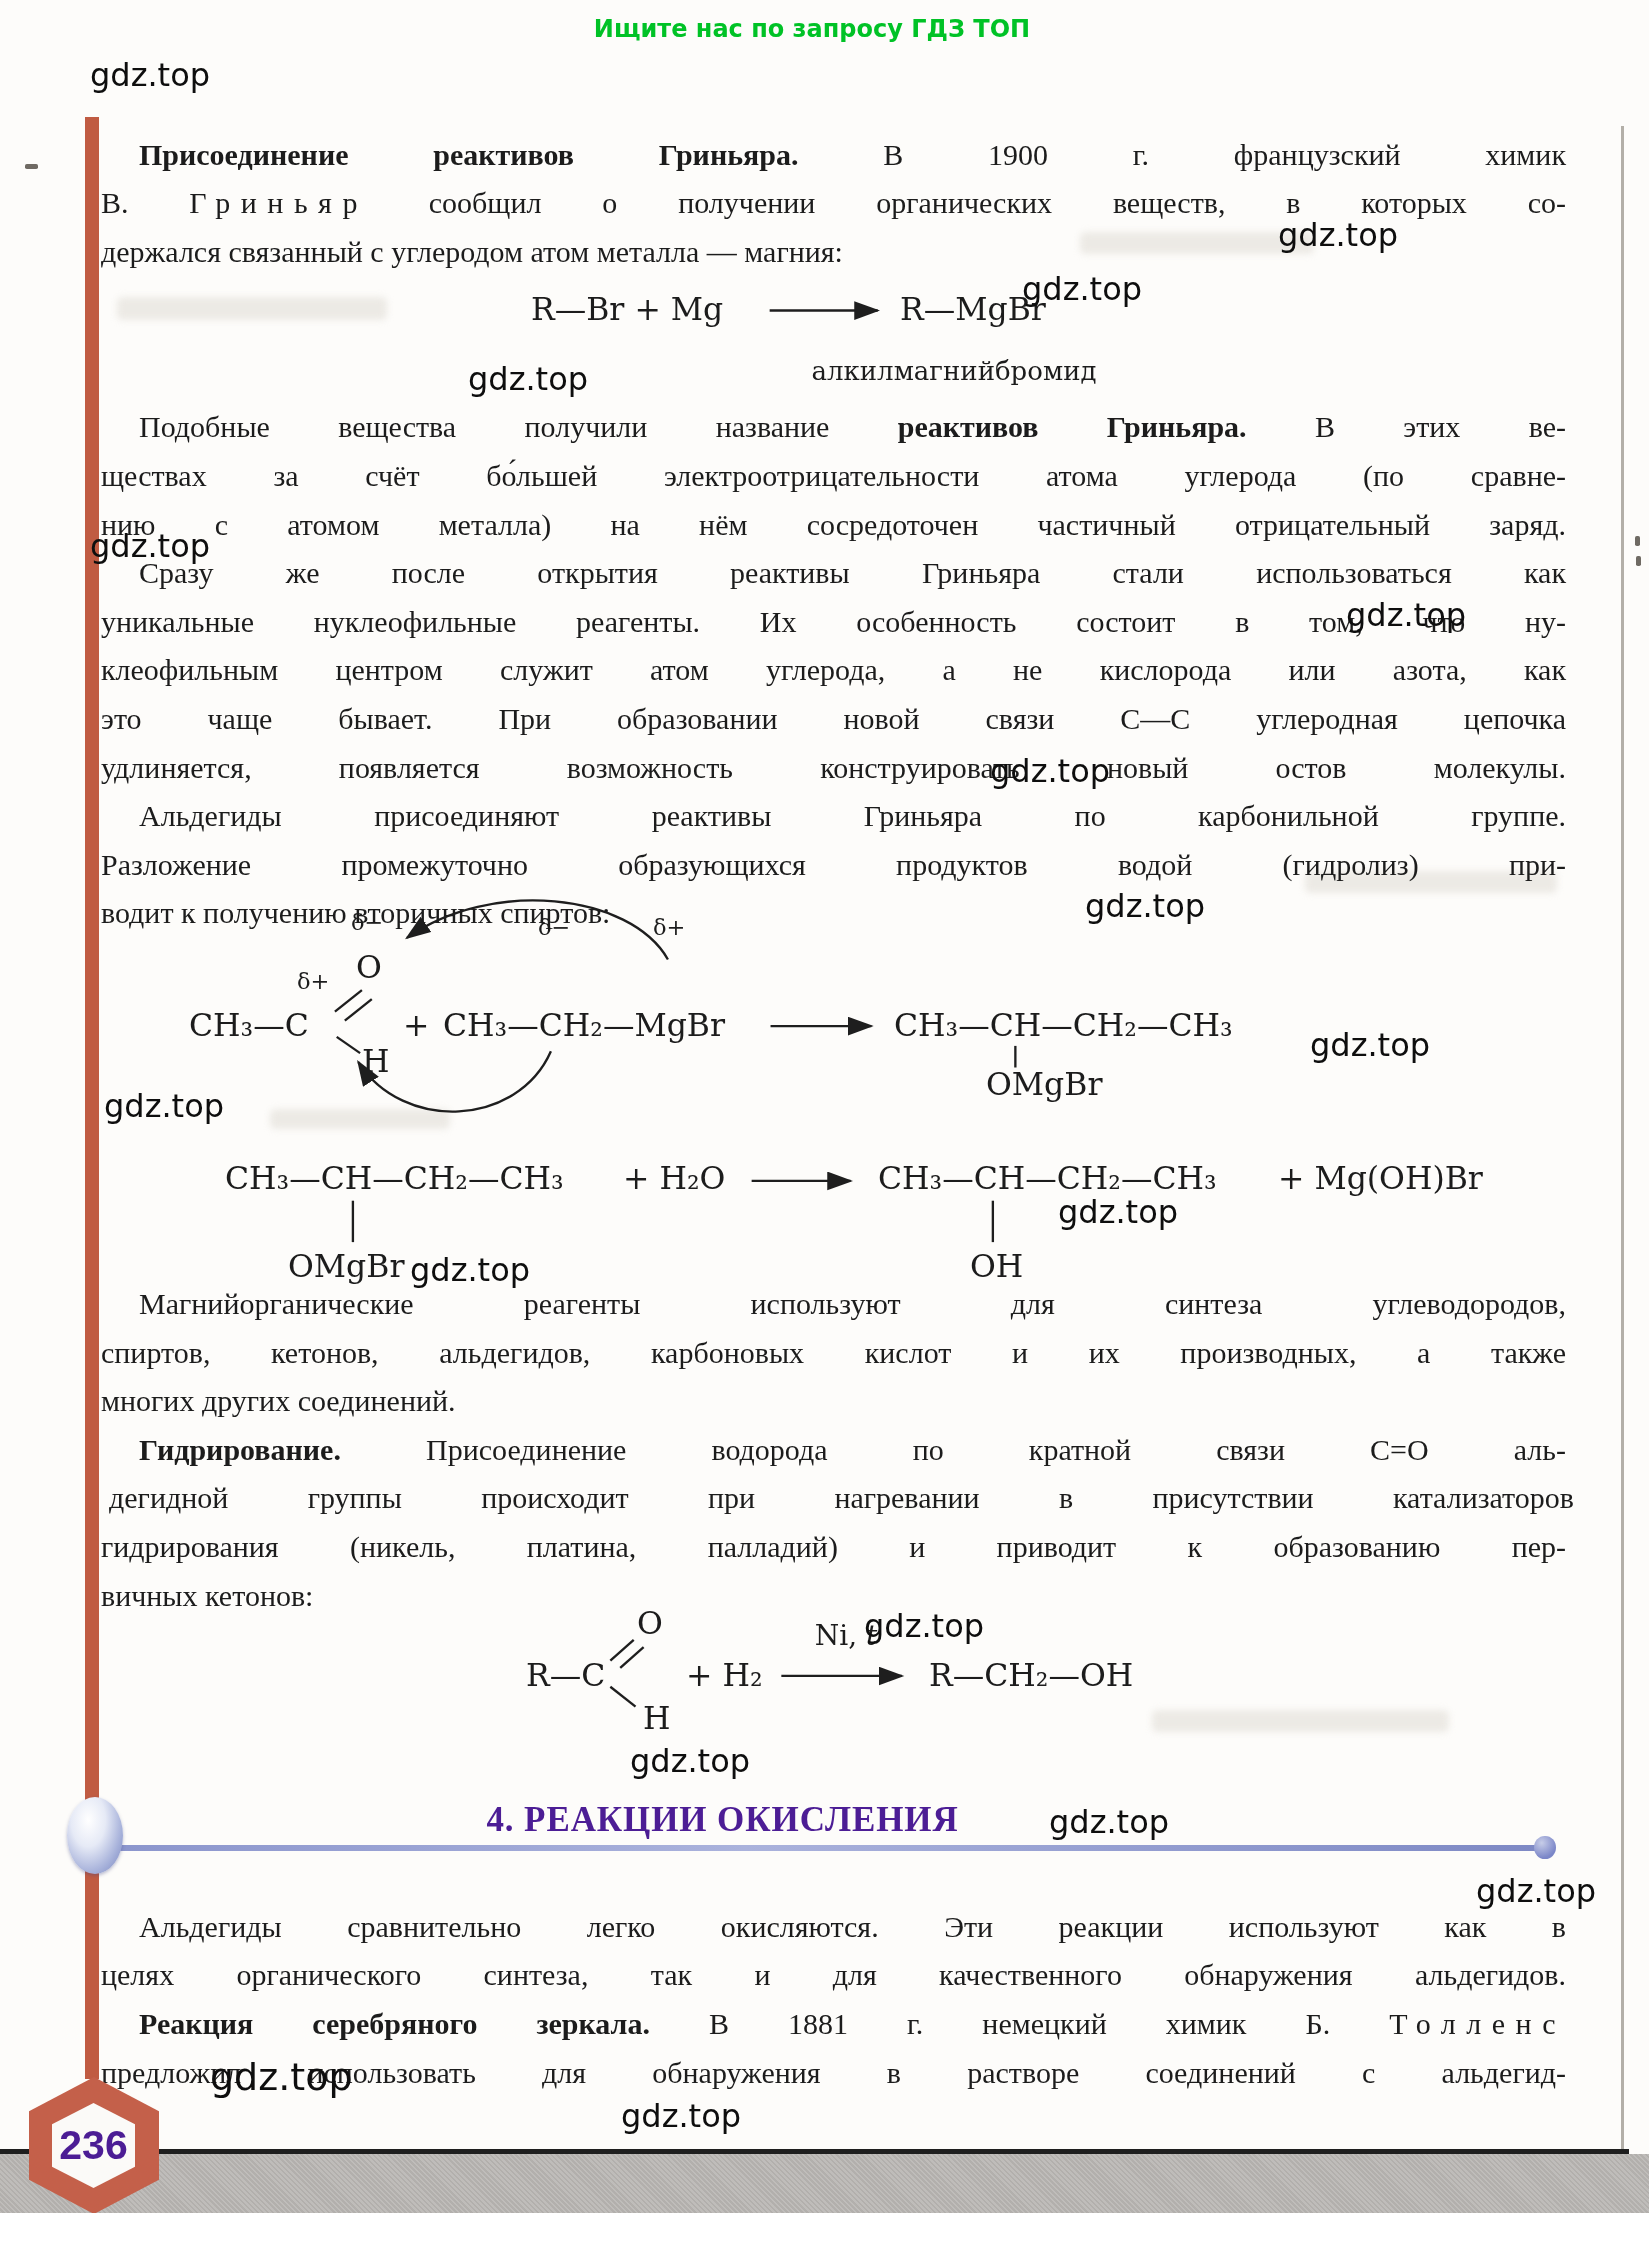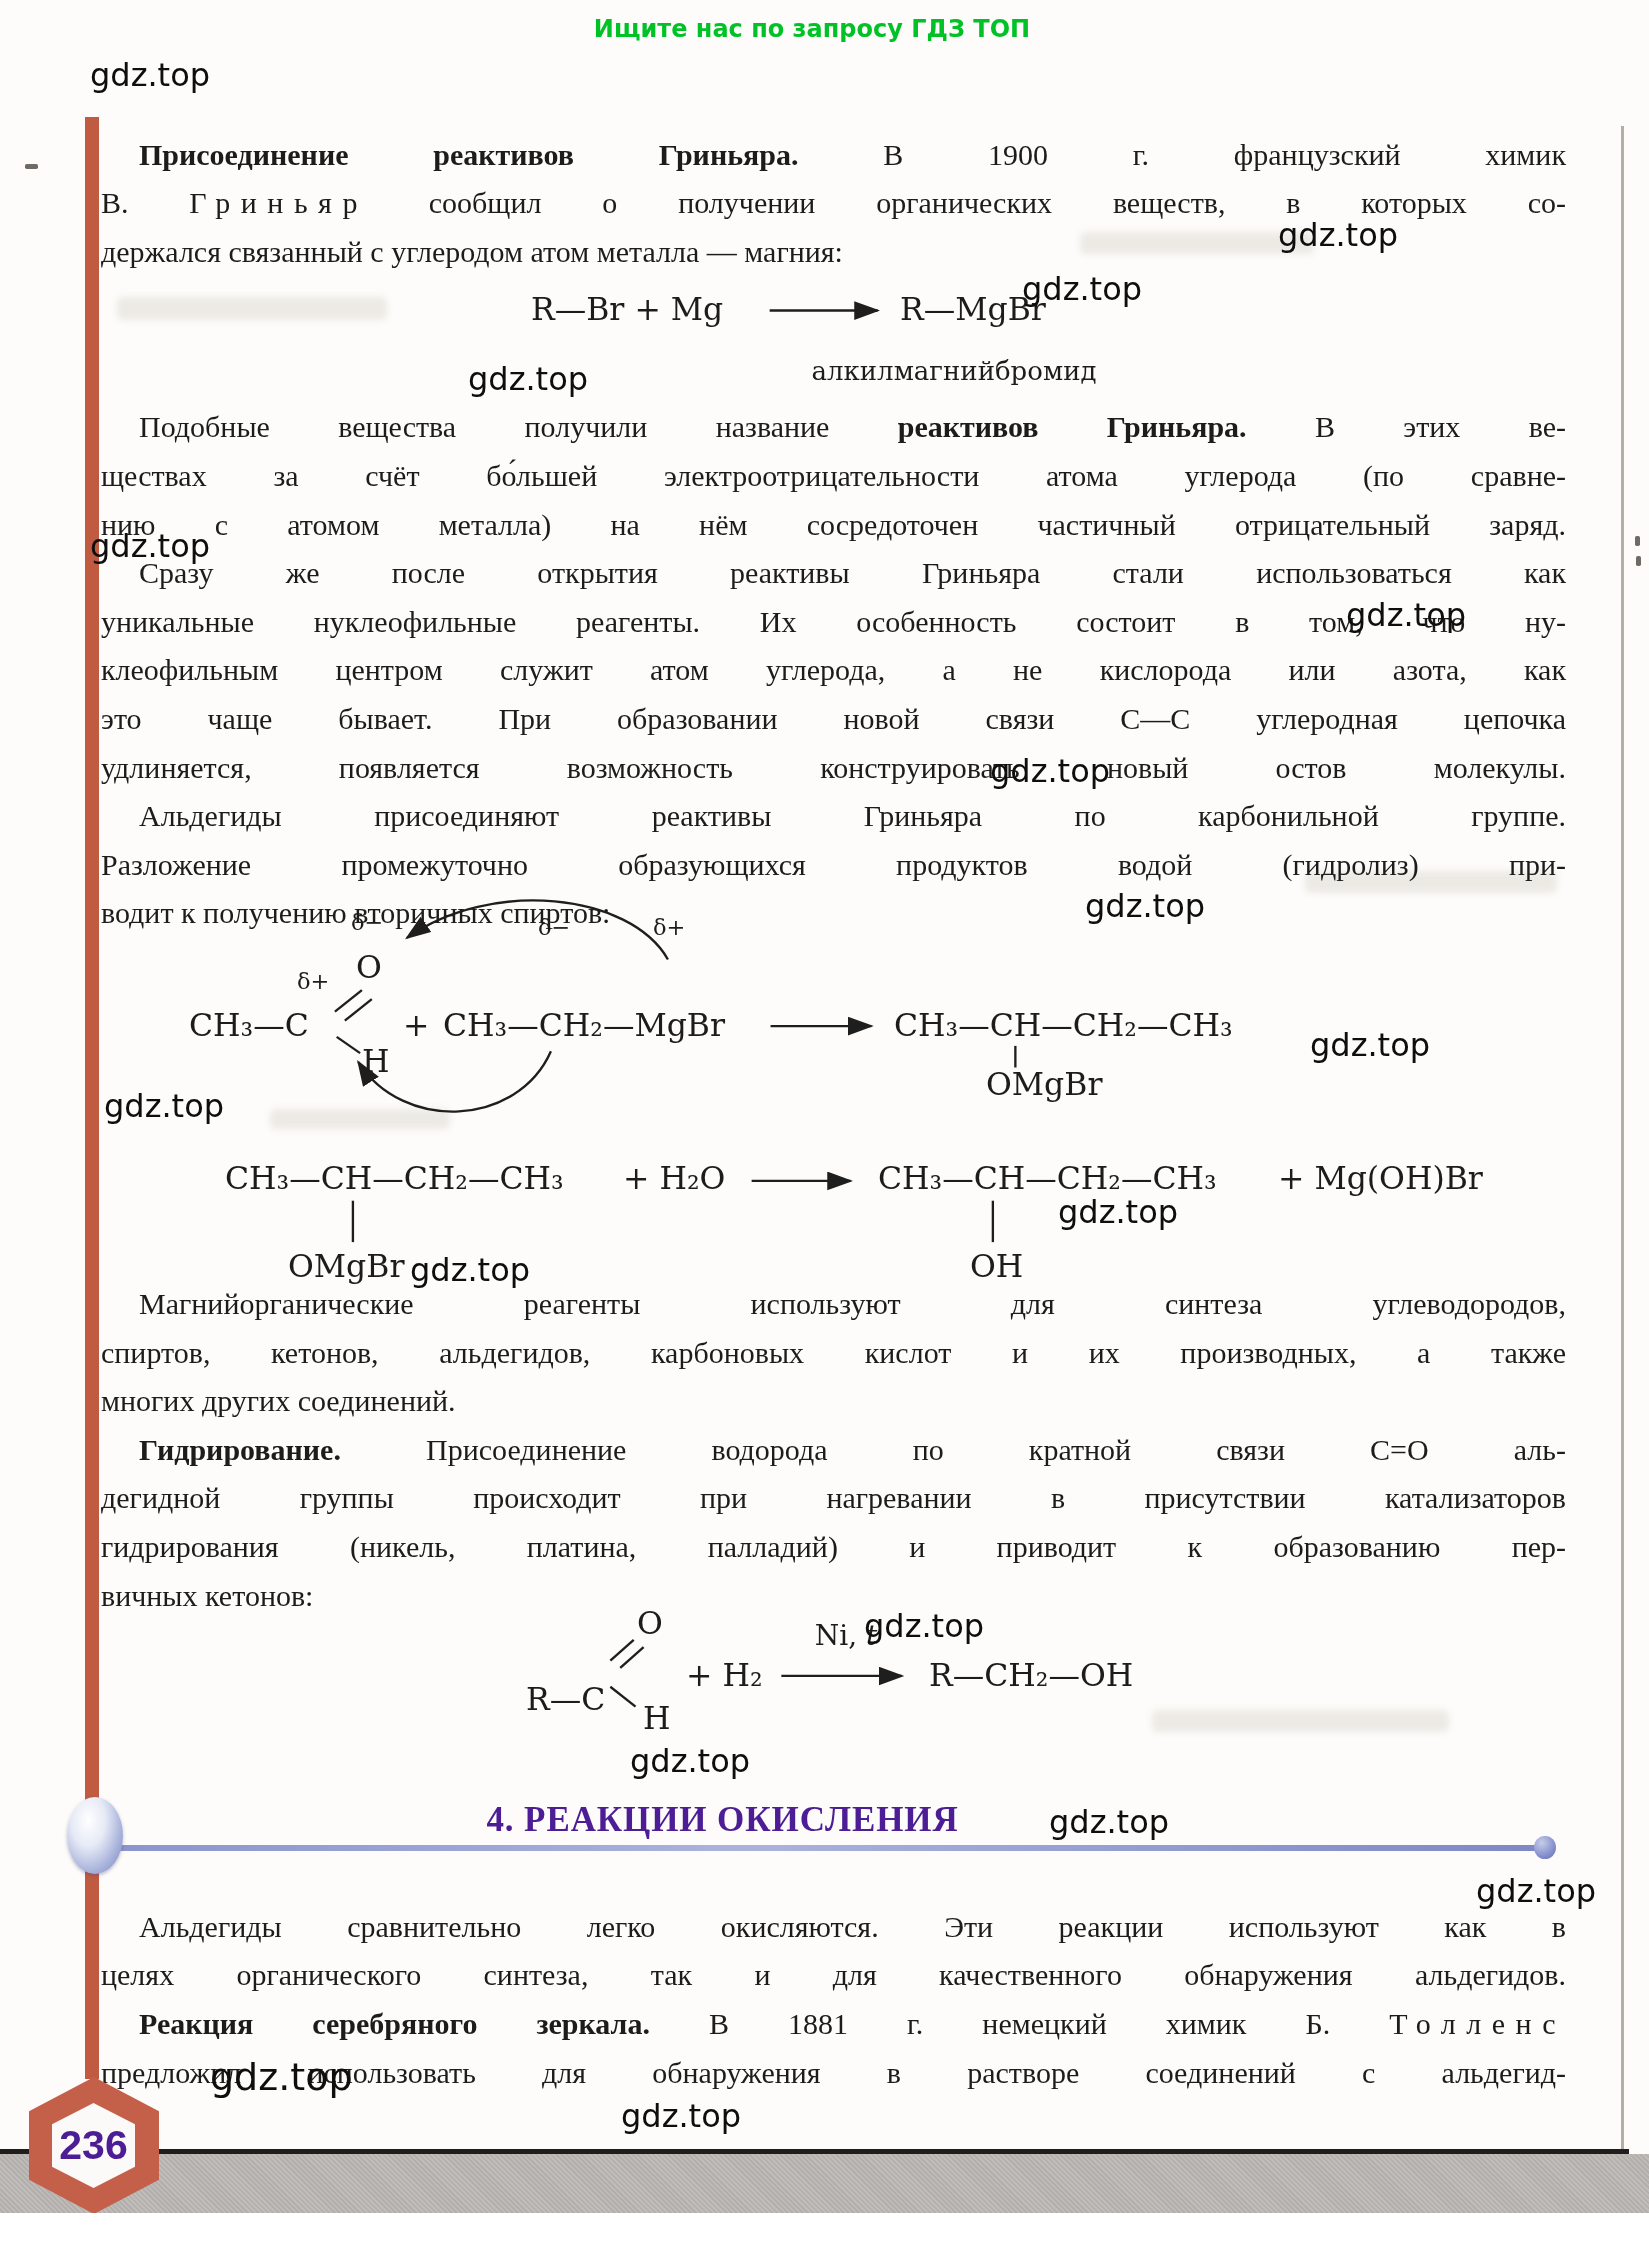--- a/index.html
+++ b/index.html
@@ -85,21 +85,21 @@
       <div class="bl j" style="top: 645px;"><span>клеофильным центром служит атом углерода, а не кислорода или азота, как</span></div>
       <div class="bl j" style="top: 694px;"><span>это чаще бывает. При образовании новой связи С—С углеродная цепочка</span></div>
       <div class="bl j" style="top: 743px;"><span>удлиняется, появляется возможность конструировать новый остов молекулы.</span></div>
       <div class="bl j ind" style="top: 791px;"><span>Альдегиды присоединяют реактивы Гриньяра по карбонильной группе.</span></div>
       <div class="bl j" style="top: 840px;"><span>Разложение промежуточно образующихся продуктов водой (гидролиз) при-</span></div>
       <div class="bl" style="top: 888px;"><span>водит к получению вторичных спиртов:</span></div>
       <div class="bl j ind" style="top: 1279px;"><span>Магнийорганические реагенты используют для синтеза углеводородов,</span></div>
       <div class="bl j" style="top: 1328px;"><span>спиртов, кетонов, альдегидов, карбоновых кислот и их производных, а также</span></div>
       <div class="bl" style="top: 1376px;"><span>многих других соединений.</span></div>
       <div class="bl j ind" style="top: 1425px;"><span class="b">Гидрирование.</span><span> Присоединение водорода по кратной связи С=О аль-</span></div>
-      <div class="bl j" style="top: 1473px;"><span>дегидной группы происходит при нагревании в присутствии катализаторов</span></div>
+      <div class="bl j" style="top: 1473px; margin-left: 8px;"><span>дегидной группы происходит при нагревании в присутствии катализаторов</span></div>
       <div class="bl j" style="top: 1522px;"><span>гидрирования (никель, платина, палладий) и приводит к образованию пер-</span></div>
       <div class="bl" style="top: 1571px;"><span>вичных кетонов:</span></div>
       <div class="bl j ind" style="top: 1902px;"><span>Альдегиды сравнительно легко окисляются. Эти реакции используют как в</span></div>
       <div class="bl j" style="top: 1950px;"><span>целях органического синтеза, так и для качественного обнаружения альдегидов.</span></div>
       <div class="bl j ind" style="top: 1999px;"><span class="b">Реакция серебряного зеркала.</span><span> В 1881 г. немецкий химик Б. </span><span class="lsp">Толленс</span></div>
       <div class="bl j" style="top: 2048px;"><span>предложил использовать для обнаружения в растворе соединений с альдегид-</span></div>
     </div>
 
   <div class="chem" style="left:531px;top:294px;">R—Br + Mg</div>
   <div class="chem" style="left:900px;top:294px;">R—MgBr</div>
@@ -117,21 +117,21 @@
   <div class="chem" style="left:894px;top:1010px;">CH₃—CH—CH₂—CH₃</div>
   <div class="chem" style="left:986px;top:1069px;">OMgBr</div>
 
   <div class="chem" style="left:225px;top:1163px;">CH₃—CH—CH₂—CH₃</div>
   <div class="chem" style="left:623px;top:1163px;">+ H₂O</div>
   <div class="chem" style="left:878px;top:1163px;">CH₃—CH—CH₂—CH₃</div>
   <div class="chem" style="left:1278px;top:1163px;">+ Mg(OH)Br</div>
   <div class="chem" style="left:288px;top:1251px;">OMgBr</div>
   <div class="chem" style="left:970px;top:1251px;">OH</div>
 
-  <div class="chem" style="left:526px;top:1660px;margin-top:24px;">R—C</div>
+  <div class="chem" style="left:526px;top:1660px;">R—C</div>
   <div class="chem" style="left:637px;top:1608px;">O</div>
   <div class="chem" style="left:643px;top:1703px;">H</div>
   <div class="chem" style="left:686px;top:1660px;">+ H₂</div>
   <div class="chem cat" style="left:783px;top:1622px;width:126px;text-align:center;"><span>Ni, </span><i>t</i></div>
   <div class="chem" style="left:929px;top:1660px;">R—CH₂—OH</div>
 
   <svg id="bonds" width="1650" height="2252" viewBox="0 0 1833 2502">
     <defs>
       <marker id="ah" markerWidth="12" markerHeight="10" refX="10" refY="4" orient="auto">
         <path d="M0,0 L11,4 L0,8 z" fill="#1e1e1e"></path>

